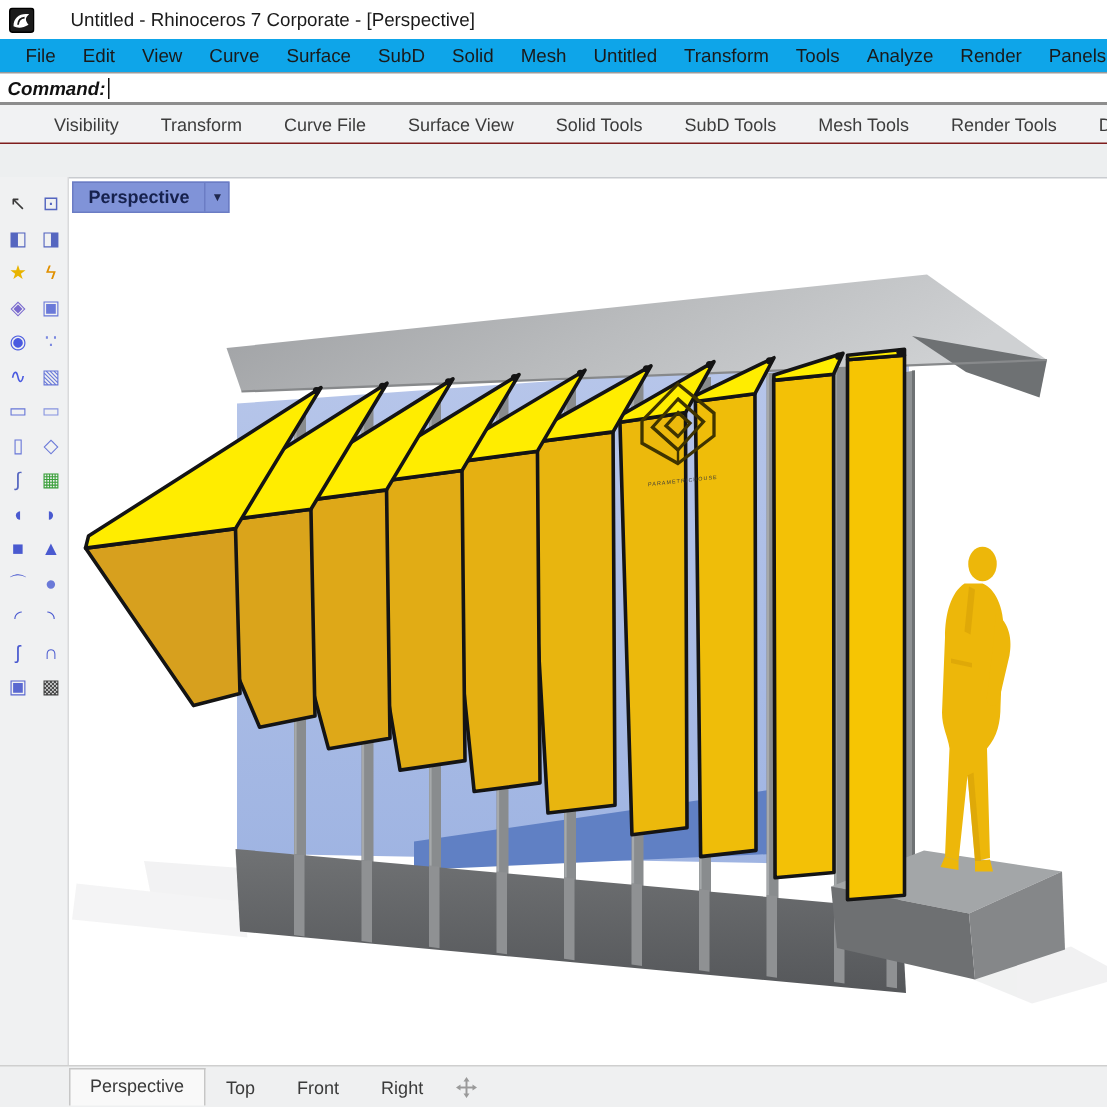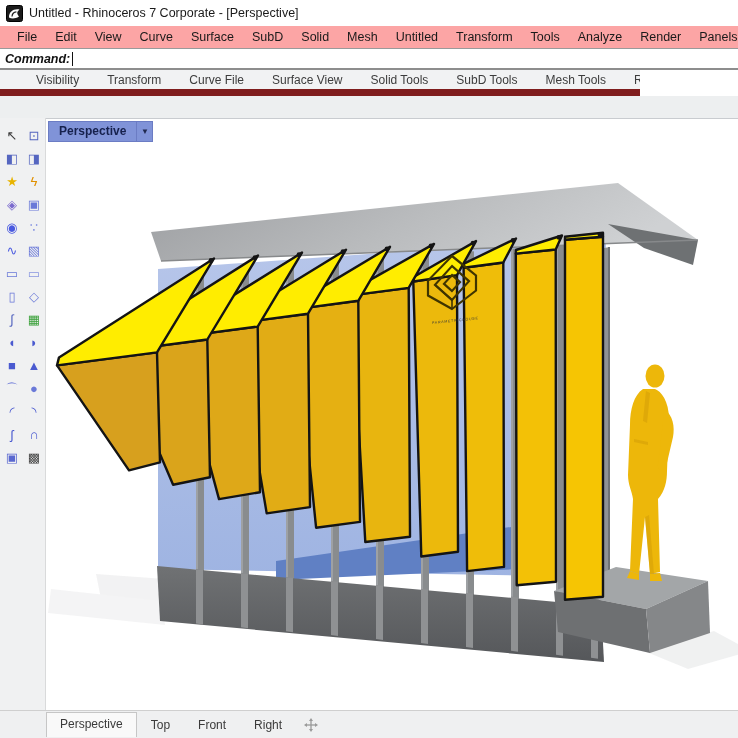--- a/index.html
+++ b/index.html
@@ -2,35 +2,35 @@
 <html><head>
 <meta charset="utf-8">
 <style>
   html,body{margin:0;padding:0;background:#fff;}
   #app{position:relative;width:738px;height:738px;overflow:hidden;
        font-family:"Liberation Sans",sans-serif;background:#fff;
        -webkit-font-smoothing:antialiased;}
   
   #titlebar{position:absolute;left:0;top:0;width:738px;height:26px;background:#fff;
             display:flex;align-items:center;padding-left:6px;box-sizing:border-box;}
-  #titlebar .title{font-size:12.5px;color:#1a1a1a;margin-left:6px;}
-  
-  #menubar{position:absolute;left:0;top:26px;width:738px;height:22px;background:#fca5a5;
+  #titlebar .title{font-size:12.5px;color:#1a1a1a;margin-left:24px;}
+  
+  #menubar{position:absolute;left:0;top:26px;width:738px;height:22px;background:#0ea5e9;
            display:flex;align-items:center;padding-left:8px;box-sizing:border-box;}
   .menu-item{font-size:12.5px;color:#1a1a1a;padding:0 9px;cursor:default;}
   
   #cmdrow{position:absolute;left:0;top:48px;width:738px;height:22px;background:#fff;
           border-top:1px solid #9a9a9a;border-bottom:2px solid #8d8d8d;
           display:flex;align-items:center;padding-left:5px;box-sizing:border-box;}
   #cmdrow .cmdlabel{font-size:12.5px;font-weight:bold;color:#111;font-style:italic;}
   #cmdrow .caret{display:inline-block;width:1px;height:14px;background:#111;margin-left:2px;}
   
-  #tabrow{position:absolute;left:0;top:70px;width:640px;height:26px;background:#f1f2f3;
+  #tabrow{position:absolute;left:0;top:70px;width:738px;height:26px;background:#f1f2f3;
           display:flex;align-items:center;padding-left:22px;box-sizing:border-box;
-          border-bottom:7px solid #7f1d1d;white-space:nowrap;overflow:hidden;}
+          border-bottom:1px solid #7f1d1d;white-space:nowrap;overflow:hidden;}
   .tb-tab{font-size:12px;color:#3c3c3c;padding:0 14px;cursor:default;}
   #stripe{position:absolute;left:0;top:96px;width:738px;height:22px;background:#edeff0;
           border-bottom:1px solid #d9dadb;}
   
   #palette{position:absolute;left:0;top:118px;width:46px;height:592px;background:#f0f1f2;
            border-right:1px solid #d9dadb;box-sizing:border-box;
            display:grid;grid-template-columns:20px 20px;grid-auto-rows:22px;
            column-gap:2px;row-gap:1px;padding:7px 0 0 2px;}
   .tool-btn{width:20px;height:20px;display:flex;align-items:center;justify-content:center;
             font-size:13px;line-height:1;cursor:default;}

